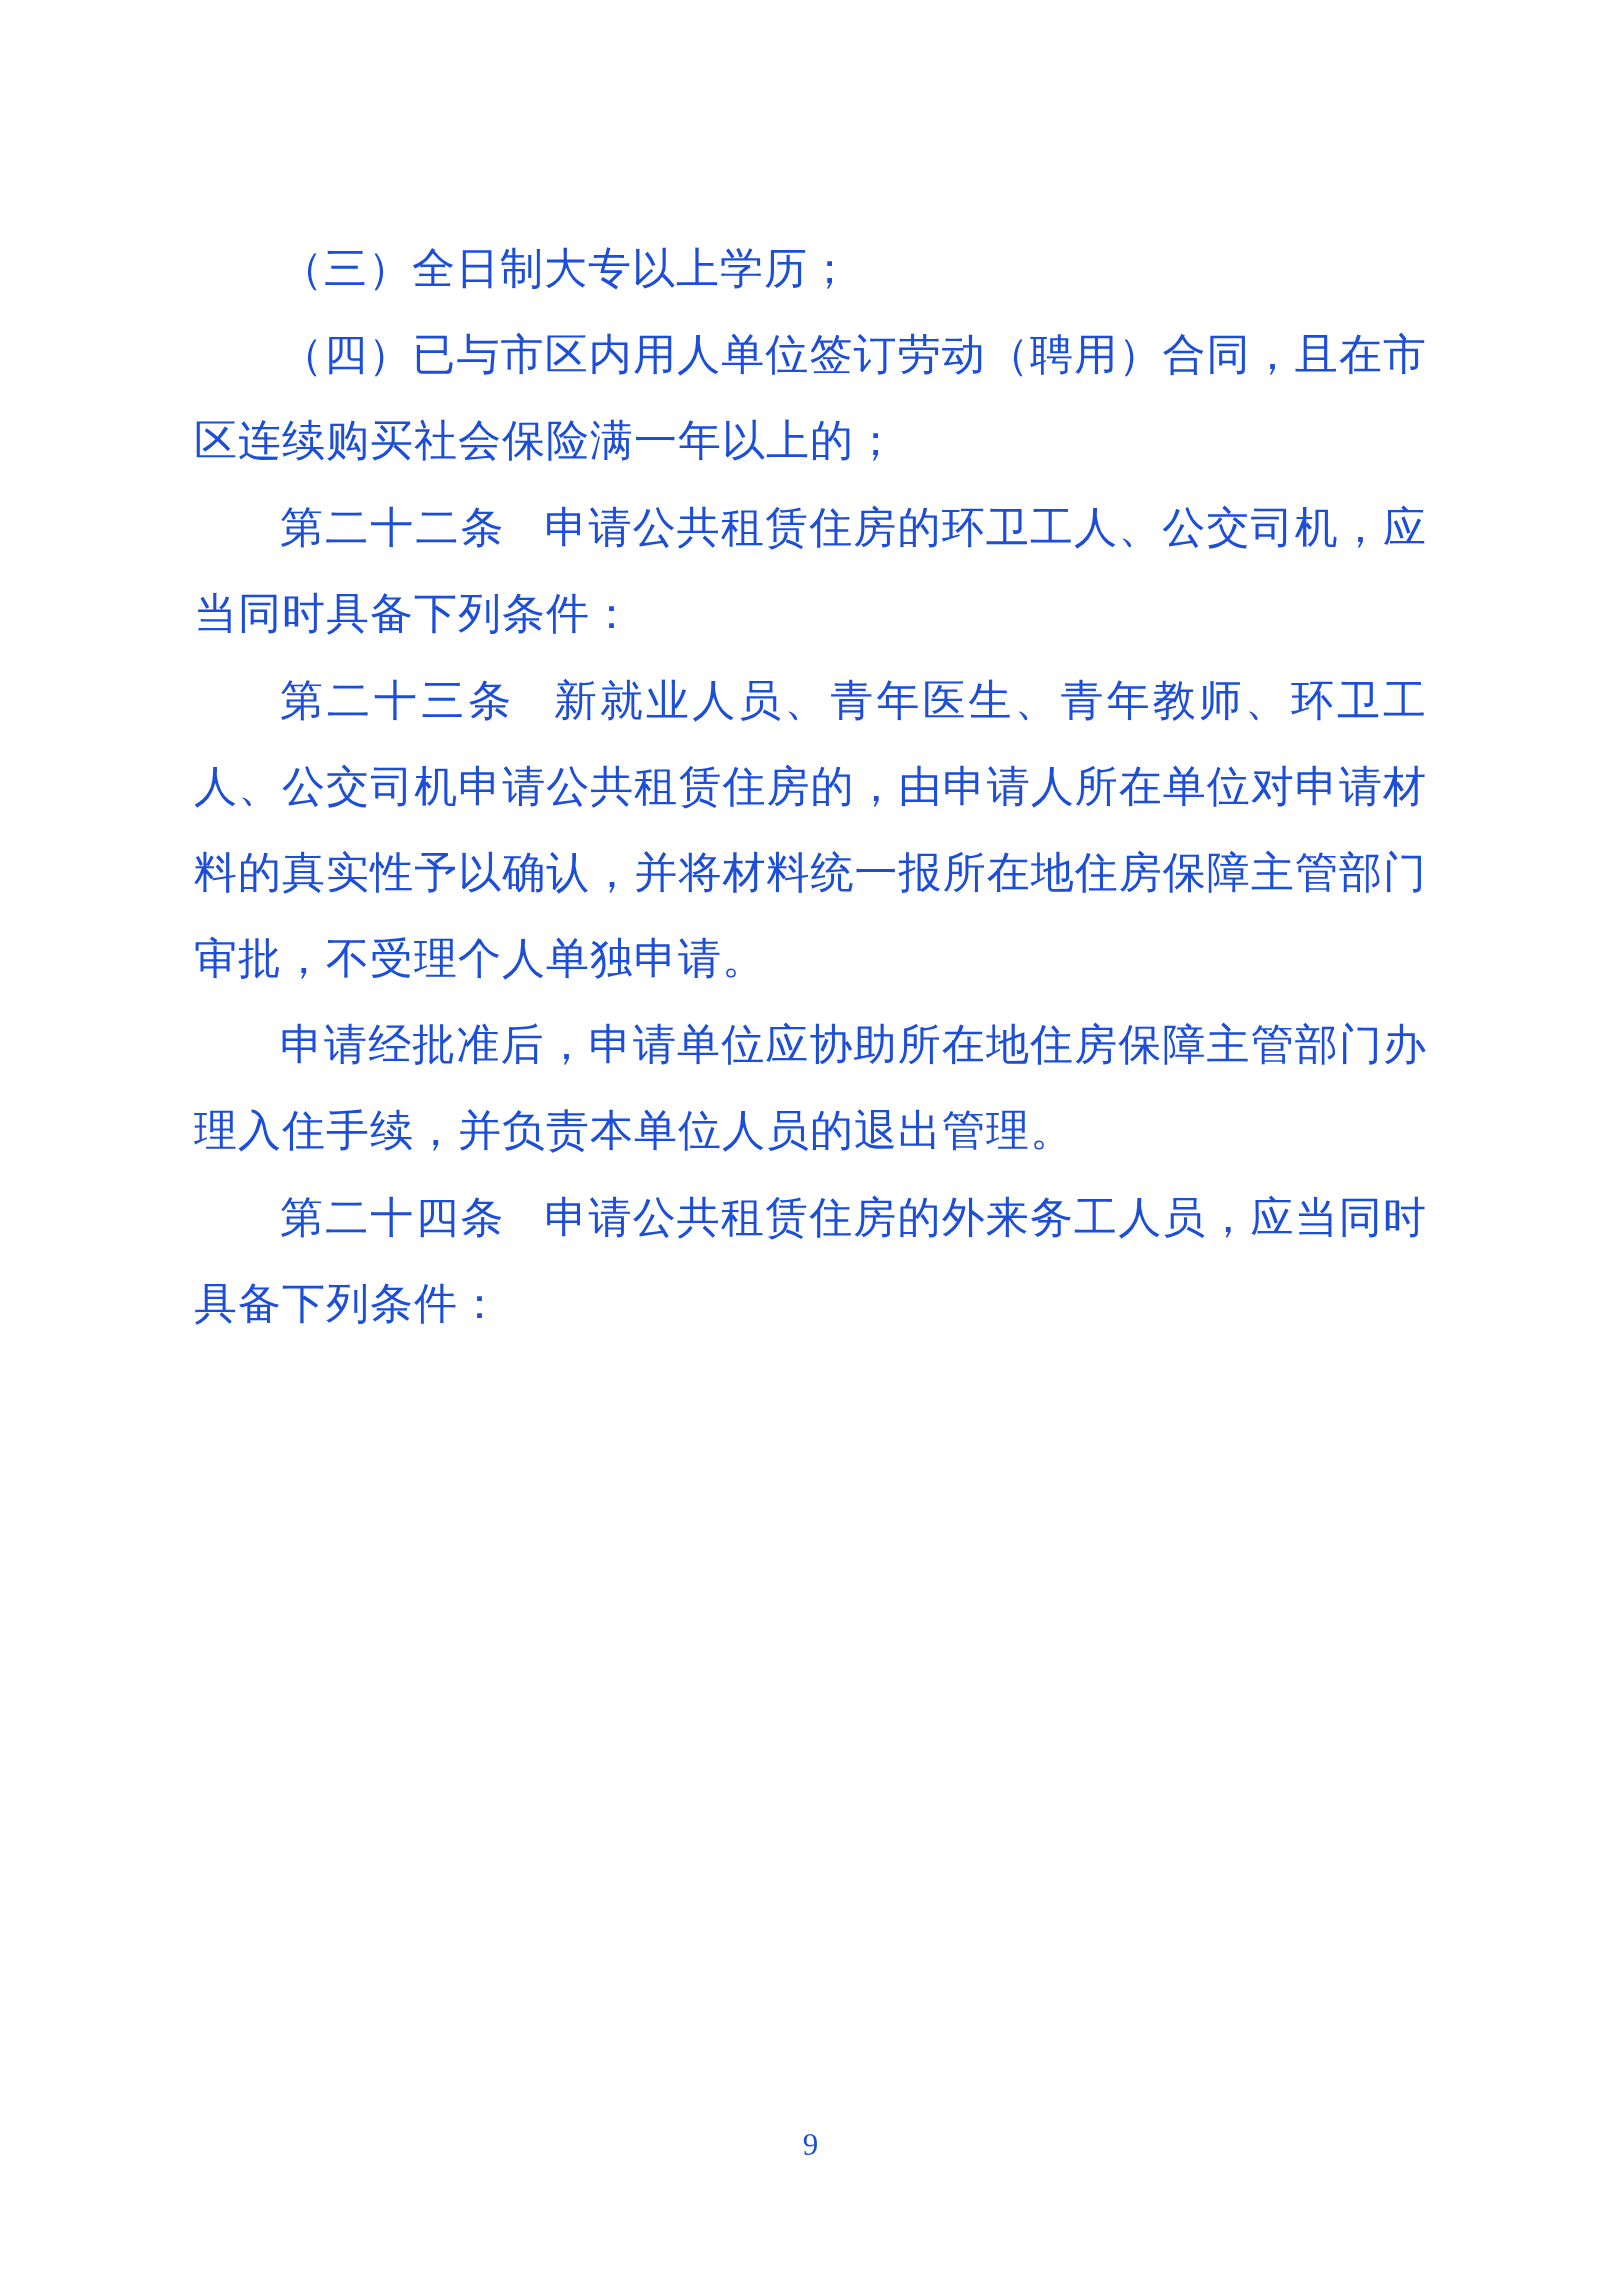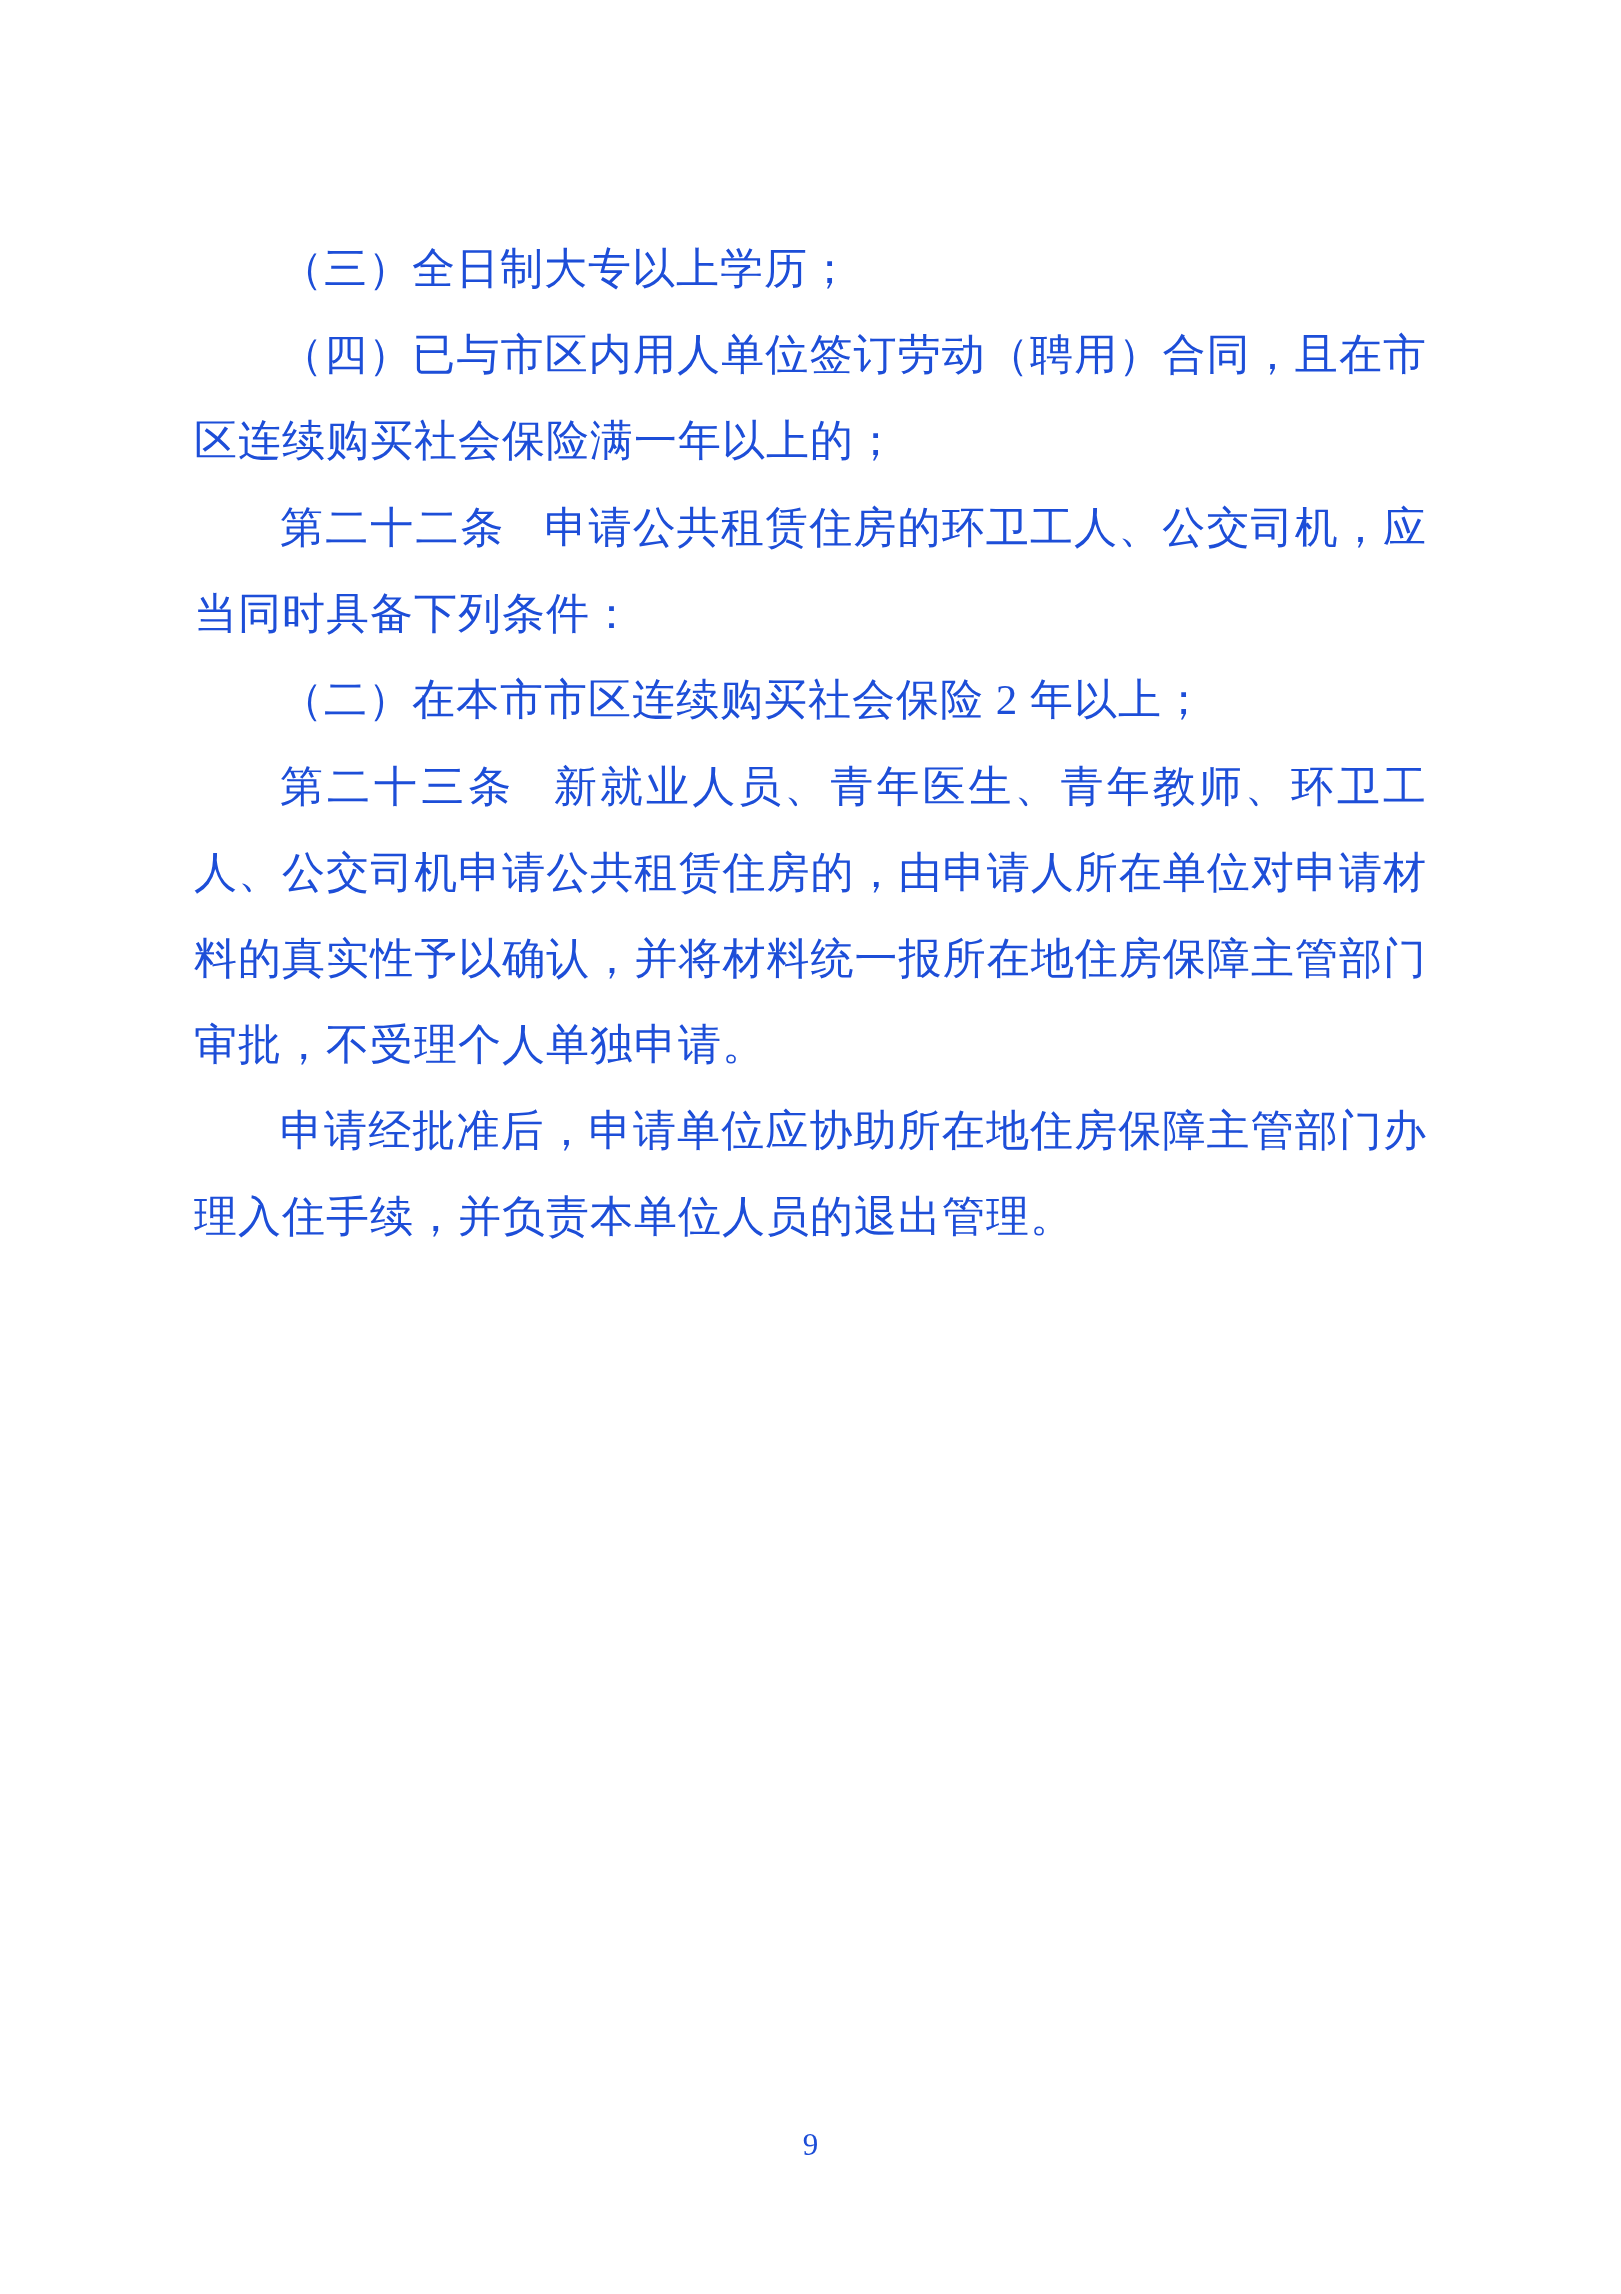--- a/index.html
+++ b/index.html
@@ -47,19 +47,19 @@
   }
 </style>
 </head>
 <body>
 
 <div class="page">
   <div class="content">
     <p class="para"><span>（三）全日制大专以上学历；</span></p>
     <p class="para"><span>（四）已与市区内用人单位签订劳动（聘用）合同，且在市区连续购买社会保险满一年以上的；</span></p>
     <p class="para"><span class="article-num">第二十二条</span><span>申请公共租赁住房的环卫工人、公交司机，应当同时具备下列条件：</span></p>
-    <p class="para"><span>（二）在本市市区连续购买社会保险 2 年以上；</span></p>
     <p class="para"><span class="article-num">第二十三条</span><span>新就业人员、青年医生、青年教师、环卫工人、公交司机申请公共租赁住房的，由申请人所在单位对申请材料的真实性予以确认，并将材料统一报所在地住房保障主管部门审批，不受理个人单独申请。</span></p>
     <p class="para"><span>申请经批准后，申请单位应协助所在地住房保障主管部门办理入住手续，并负责本单位人员的退出管理。</span></p>
+    <p class="para"><span class="article-num">第二十四条</span><span>申请公共租赁住房的外来务工人员，应当同时具备下列条件：</span></p>
   </div>
   <div class="page-num">9</div>
 </div>
 
 
 </body></html>

